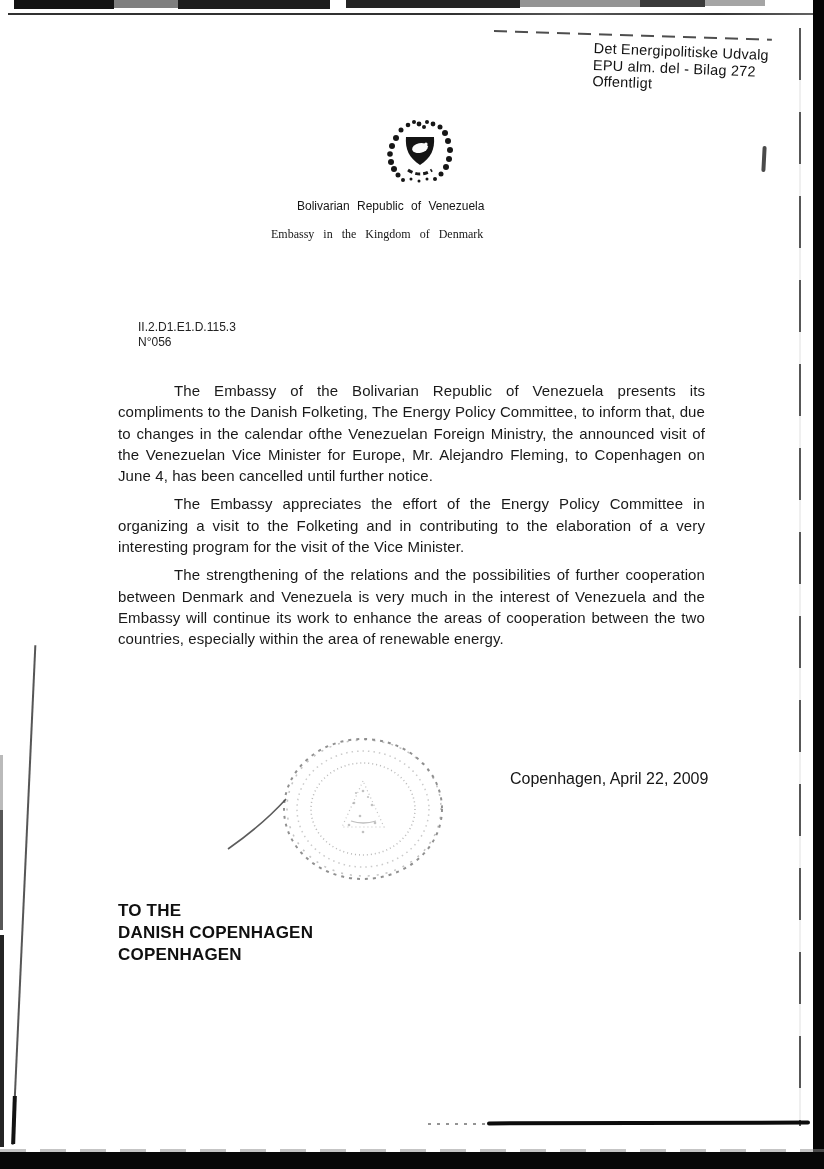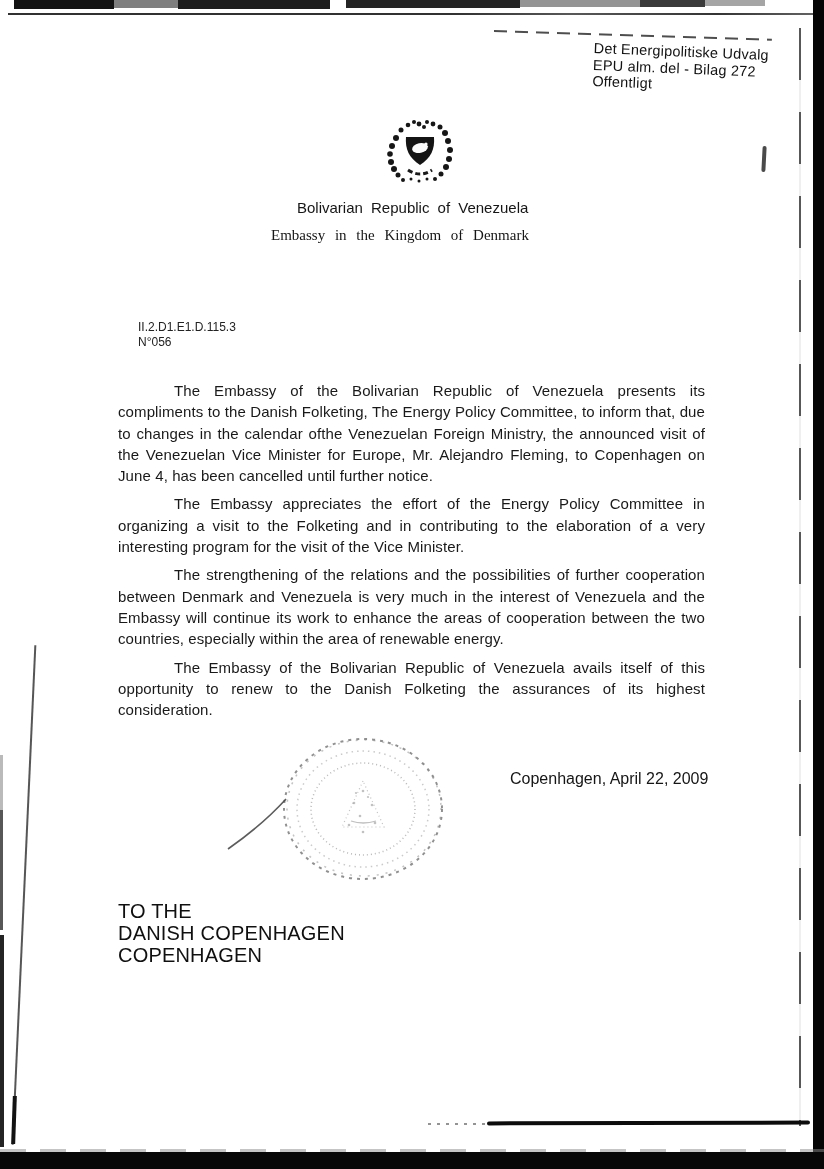--- a/index.html
+++ b/index.html
@@ -33,30 +33,30 @@
   .bottom-line{position:absolute;left:487px;top:1121px;width:323px;height:4px;background:#0c0c0c;
     transform:rotate(-.15deg);border-radius:2px;}
   .bottom-speckle{position:absolute;left:0;top:1149px;width:824px;height:3px;
     background:repeating-linear-gradient(90deg,#8a8a8a 0 26px,transparent 26px 40px);opacity:.5;}
   .bottom-bar{position:absolute;left:0;top:1152px;width:824px;height:17px;background:#070707;}
 
   
   .committee-note{position:absolute;left:594px;top:40px;font-size:14.5px;line-height:16.5px;
     transform:rotate(2.3deg);transform-origin:left top;color:#131313;letter-spacing:.2px;white-space:nowrap;}
   .emblem{position:absolute;left:383px;top:117px;}
-  .title-line{position:absolute;font-size:15px;color:#161616;white-space:nowrap;}
+  .title-line{position:absolute;font-size:12px;color:#161616;white-space:nowrap;}
   .title-1{left:297px;top:199px;word-spacing:4px;}
   .title-2{left:271px;top:227px;word-spacing:6px;font-family:Liberation Serif, serif;}
   .reference{position:absolute;left:118px;top:320px;font-size:12px;line-height:14.5px;color:#222;margin-left:20px;}
   .body-text{position:absolute;left:118px;top:380px;width:591px;font-size:15px;line-height:21.3px;
     color:#191919;letter-spacing:.1px;}
   .body-text p{margin:0 4px 7px 0;text-align:justify;text-indent:56px;}
   .stamp{position:absolute;left:222px;top:731px;}
   .dateline{position:absolute;left:510px;top:770px;font-size:16px;color:#151515;white-space:nowrap;}
-  .recipient{position:absolute;left:118px;top:900px;font-size:20px;font-weight:normal;
+  .recipient{position:absolute;left:118px;top:900px;font-size:17px;font-weight:bold;
     line-height:22px;color:#101010;letter-spacing:.2px;}
 </style>
 </head>
 <body>
 
 <div class="page">
 
   <div class="topbar-seg" style="left:14px;width:100px;height:9px;background:#131313;"></div>
   <div class="topbar-seg" style="left:114px;width:64px;height:8px;background:#7f7f7f;"></div>
   <div class="topbar-seg" style="left:178px;width:152px;height:9px;background:#1c1c1c;"></div>
@@ -121,21 +121,20 @@
 
   <div class="reference">
     <div>II.2.D1.E1.D.115.3</div>
     <div>N°056</div>
   </div>
 
   <div class="body-text">
     <p>The Embassy of the Bolivarian Republic of Venezuela presents its compliments to the Danish Folketing, The Energy Policy Committee, to inform that, due to changes in the calendar ofthe Venezuelan Foreign Ministry, the announced visit of the Venezuelan Vice Minister for Europe, Mr. Alejandro Fleming, to Copenhagen on June 4, has been cancelled until further notice.</p>
     <p>The Embassy appreciates the effort of the Energy Policy Committee in organizing a visit to the Folketing and in contributing to the elaboration of a very interesting program for the visit of the Vice Minister.</p>
     <p>The strengthening of the relations and the possibilities of further cooperation between Denmark and Venezuela is very much in the interest of Venezuela and the Embassy will continue its work to enhance the areas of cooperation between the two countries, especially within the area of renewable energy.</p>
-    <p>The Embassy of the Bolivarian Republic of Venezuela avails itself of this opportunity to renew to the Danish Folketing the assurances of its highest consideration.</p>
   </div>
 
   <svg class="stamp" width="236" height="152" viewBox="0 0 236 152">
     <ellipse cx="141" cy="78" rx="79" ry="70" fill="none" stroke="#6b6b6b" stroke-width="2" stroke-dasharray="3 5" opacity=".75"></ellipse>
     <ellipse cx="142" cy="77" rx="77" ry="68" fill="none" stroke="#8a8a8a" stroke-width="1.5" stroke-dasharray="2 7" opacity=".5"></ellipse>
     <ellipse cx="141" cy="78" rx="66" ry="58" fill="none" stroke="#8a8a8a" stroke-width="1.5" stroke-dasharray="1.5 4" opacity=".45"></ellipse>
     <ellipse cx="141" cy="78" rx="52" ry="46" fill="none" stroke="#7d7d7d" stroke-width="1.5" stroke-dasharray="1 3" opacity=".55"></ellipse>
     <path d="M141,50 L120,96 L162,96 Z" fill="none" stroke="#888" stroke-width="1.2" stroke-dasharray="1 3" opacity=".5"></path>
     <g fill="#777" opacity=".45">
       <circle cx="141" cy="60" r="1.3"></circle>

